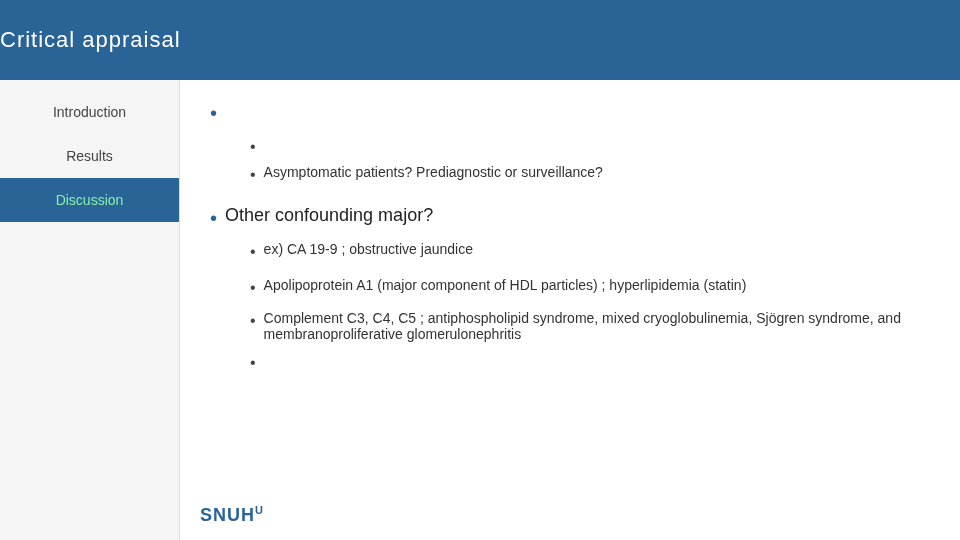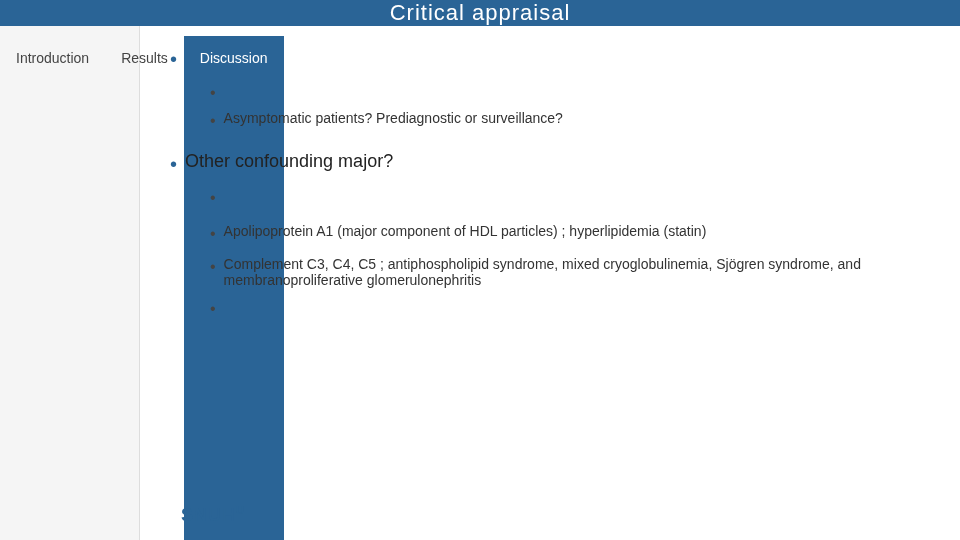--- a/index.html
+++ b/index.html
@@ -10,54 +10,54 @@
       font-family: Arial, sans-serif;
       background: #ffffff;
       overflow: hidden;
       display: flex;
       flex-direction: column;
     }
 
     .header {
       background: #2a6496;
       color: #ffffff;
-      text-align: center;
-      padding: 0 0;
+      text-align: left;
+      padding: 27px 0;
       font-size: 22px;
       font-weight: normal;
       letter-spacing: 1px;
     }
 
     .main-content {
       display: flex;
       flex: 1;
       overflow: hidden;
     }
 
     .sidebar {
-      width: 140px;
+      width: 180px;
       background: #f5f5f5;
       display: flex;
-      flex-direction: row;
+      flex-direction: column;
       padding-top: 10px;
       border-right: 1px solid #ddd;
       flex-shrink: 0;
     }
 
     .sidebar-item {
       padding: 14px 16px;
       font-size: 14px;
       color: #444;
       cursor: pointer;
       text-align: center;
     }
 
     .sidebar-item.active {
       background: #2a6496;
-      color: #ffffff;
+      color: #86efac;
     }
 
     .content-area {
       flex: 1;
       padding: 20px 30px 20px 30px;
       overflow-y: auto;
       position: relative;
     }
 
     .section-main-bullet {
@@ -99,21 +99,20 @@
     .other-confounding {
       margin-top: 18px;
     }
 
     .logo-area {
       position: absolute;
       bottom: 14px;
       left: 20px;
       display: flex;
       align-items: flex-end;
-      margin-left: 21px;
     }
 
     .logo-text {
       font-size: 18px;
       font-weight: bold;
       color: #2a6496;
       letter-spacing: 1px;
     }
 
     .logo-superscript {
@@ -170,20 +169,21 @@
     </div>
 
     <div class="other-confounding section-gap">
       <div class="section-main-bullet">
         <span class="bullet-dot">•</span>
         <span style="font-size:18px;">Other confounding major?</span>
       </div>
 
       <div class="sub-bullet" style="margin-bottom:14px;">
         <span class="sub-bullet-dot">•</span>
+        <span>ex) CA 19-9 ; obstructive jaundice</span>
       </div>
 
       <div class="sub-bullet" style="margin-bottom:10px;">
         <span class="sub-bullet-dot">•</span>
         <span>Apolipoprotein A1 (major component of HDL particles) ; hyperlipidemia (statin)</span>
       </div>
 
       <div class="sub-bullet" style="margin-bottom:10px;">
         <span class="sub-bullet-dot">•</span>
         <span>Complement C3, C4, C5 ; antiphospholipid syndrome, mixed cryoglobulinemia, Sjögren syndrome, and membranoproliferative glomerulonephritis</span>

